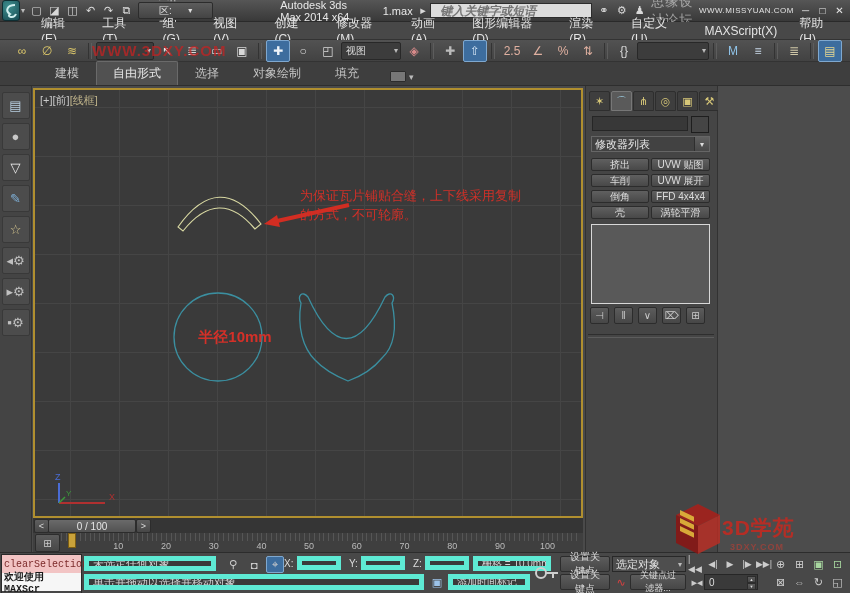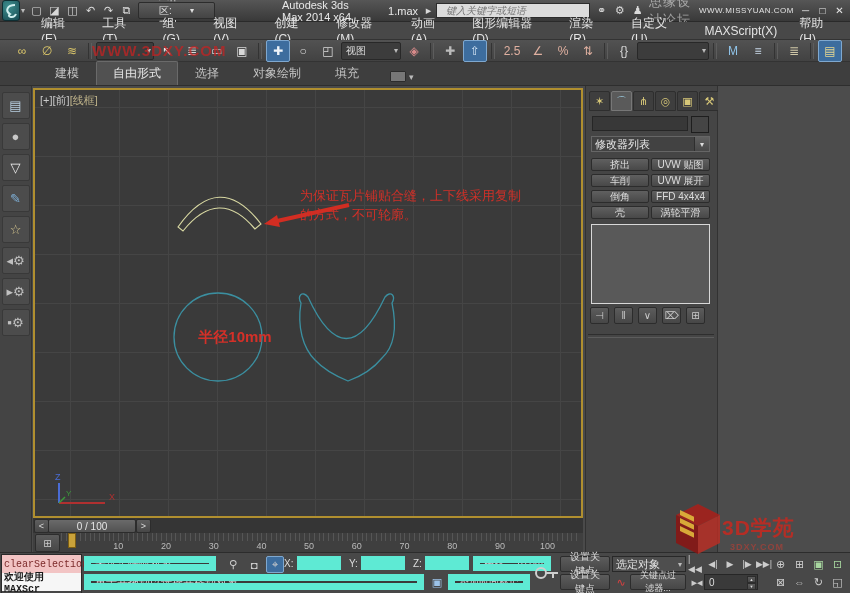--- a/index.html
+++ b/index.html
@@ -13,21 +13,21 @@
   .logo{width:26px;height:19px;border-radius:3px;background:radial-gradient(circle at 35% 30%,#3e8f8f,#184a52);
         display:flex;align-items:center;justify-content:center;border:1px solid #0e2e33;}
   .qicon{width:17px;height:16px;display:inline-flex;align-items:center;justify-content:center;
          color:#d9d9d9;font-size:11px;border-radius:2px;}
   .caret{font-size:8px;color:#bbb;margin-left:-2px;}
   .ws-combo{height:15px;background:linear-gradient(#5c5c5c,#444);border:1px solid #2c2c2c;border-radius:2px;
             display:flex;align-items:center;font-size:10px;color:#e0e0e0;padding:0 20px;gap:6px;}
   #app-title{font-size:11px;color:#e8e8e8;margin-left:64px;}
   #file-name{font-size:11px;color:#e8e8e8;margin-left:29px;}
   #search-input{width:142px;height:13px;background:#dcdcdc;border:1px solid #2c2c2c;font-style:italic;
-                font-size:10px;color:#555;padding:0 9px;font-family:inherit;}
+                font-size:12px;color:#555;padding:0 9px;font-family:inherit;font-weight:bold;}
   .winbtn{width:17px;height:14px;display:inline-flex;align-items:center;justify-content:center;color:#e6e6e6;font-size:10px;}
   #forum-mark{color:rgba(225,225,225,.6);font-size:13px;letter-spacing:1px;}
   #forum-url{color:#e2e2e2;font-size:8px;letter-spacing:.5px;margin-left:2px;text-align:center;}
   
   #menubar{left:0;top:22px;width:850px;height:18px;background:#484848;border-bottom:1px solid #333;
            display:flex;align-items:center;padding-left:30px;box-sizing:border-box;}
   .menu-item{padding:0 11px;font-size:12px;color:#e4e4e4;height:18px;display:flex;align-items:center;}
   
   #toolbar{left:0;top:40px;width:850px;height:22px;background:linear-gradient(#525252,#424242);
            border-bottom:1px solid #333;display:flex;align-items:center;padding-left:10px;box-sizing:border-box;gap:1px;}
@@ -91,21 +91,21 @@
   .pbtn{height:13px;background:linear-gradient(#606060,#484848);border:1px solid #2c2c2c;border-radius:2px;
         color:#dcdcdc;font-size:10px;display:flex;align-items:center;justify-content:center;white-space:nowrap;overflow:hidden;}
   #stack-box{position:absolute;left:5px;top:138px;width:117px;height:78px;background:#595959;border:1px solid #d8d8d8;}
   #stack-icons{position:absolute;left:4px;top:221px;width:121px;display:flex;gap:5px;align-items:center;}
   .sbtn{width:17px;height:15px;background:linear-gradient(#5c5c5c,#474747);border:1px solid #2c2c2c;border-radius:2px;
         color:#ccc;font-size:10px;display:flex;align-items:center;justify-content:center;}
   #panel-groove{position:absolute;left:2px;top:248px;width:126px;height:2px;border-top:1px solid #2e2e2e;border-bottom:1px solid #5c5c5c;}
   #rightfiller{left:718px;top:86px;width:132px;height:466px;background:#4c4c4c;}
   
   #statusbar{left:0;top:552px;width:850px;height:41px;background:#484848;border-top:1px solid #2c2c2c;}
-  .sfield{position:absolute;background:#3a3a3a;border:7px solid #5eead4;color:#d6d6d6;font-size:11px;
+  .sfield{position:absolute;background:#3a3a3a;border:5px solid #5eead4;color:#d6d6d6;font-size:11px;
           display:flex;align-items:center;padding:0 4px;box-sizing:border-box;overflow:hidden;white-space:nowrap;}
   .slabel{position:absolute;font-size:10px;color:#ddd;}
   .sicon{position:absolute;width:16px;height:15px;display:flex;align-items:center;justify-content:center;
          color:#ccc;font-size:11px;border-radius:2px;border:1px solid transparent;}
   .sicon.active{background:#3d6d9e;border-color:#7fa8cf;}
   .kbtn{position:absolute;height:16px;background:linear-gradient(#5c5c5c,#474747);border:1px solid #2c2c2c;border-radius:2px;
         color:#dcdcdc;font-size:10px;display:flex;align-items:center;justify-content:center;box-sizing:border-box;}
   #listener{position:absolute;left:1px;top:1px;width:79px;height:38px;border:1px solid #2a2a2a;
             font-family:"Liberation Mono","DejaVu Sans Mono",monospace;font-size:10px;}
   #listener-r1{height:18px;background:#f2c4c4;color:#7c2a2a;display:flex;align-items:center;padding:0 2px;}

